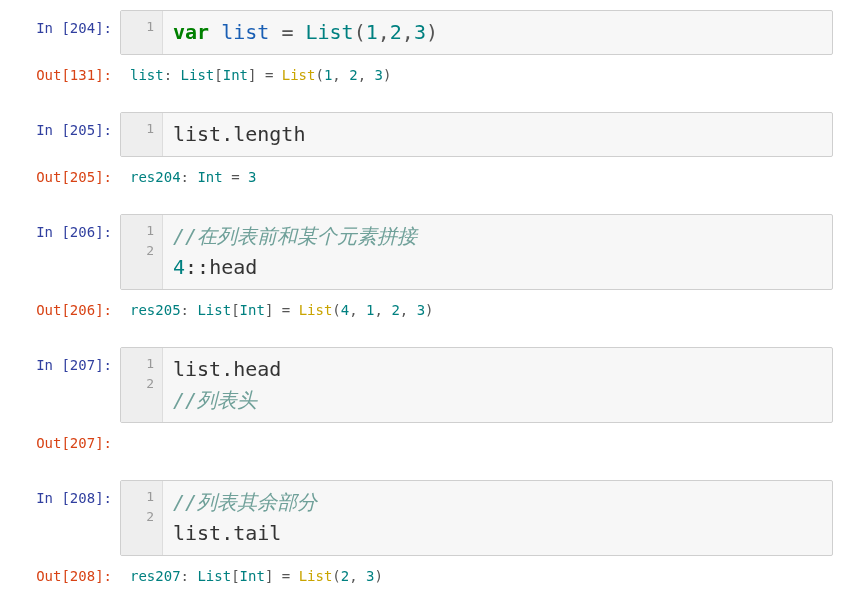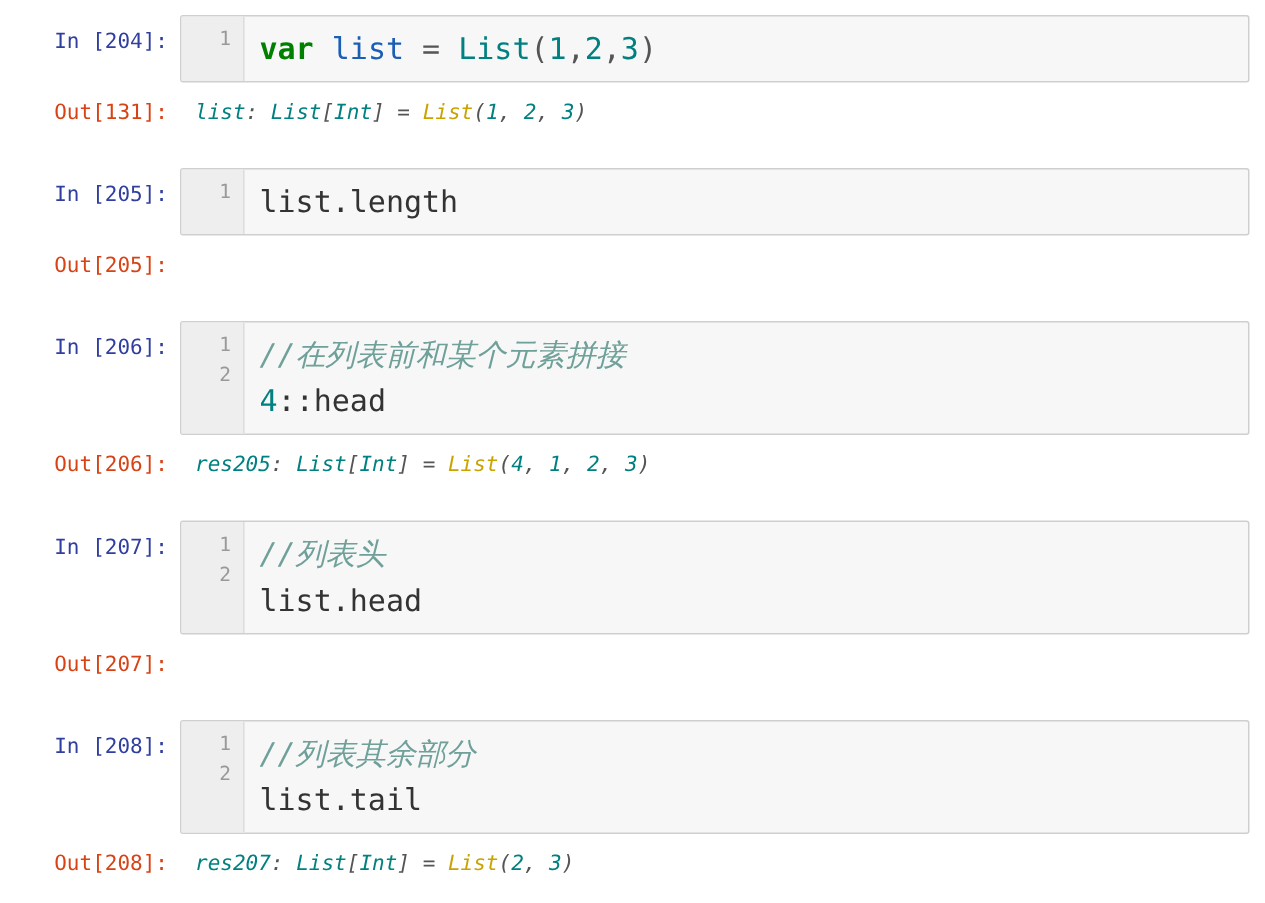--- a/index.html
+++ b/index.html
@@ -51,21 +51,20 @@
     white-space: pre;
     line-height: 1.55;
   }
   .output-area {
     flex: 1;
     padding: 8px 10px 4px 10px;
     font-family: Menlo, Consolas, "DejaVu Sans Mono", monospace;
     font-size: 14px;
     white-space: pre;
     line-height: 1.5;
-    font-style: italic;
   }
   .block { margin-bottom: 22px; }
   
   .kw { color: #008000; font-weight: bold; }
   .ident { color: #1a5fb4; }
   .type { color: #008080; }
   .num { color: #008080; }
   .punct { color: #555; }
   .comment { color: #6fa099; font-style: italic; }
   .res-name { color: #008080; }
@@ -98,20 +97,21 @@
         <div class="prompt prompt-in">In  [205]:</div>
         <div class="input-area">
           <div class="gutter">
             <div>1</div>
           </div>
           <div class="code"><div><span class="plain">list.length</span></div></div>
         </div>
       </div>
       <div class="cell">
         <div class="prompt prompt-out">Out[205]:</div>
+        <div class="output-area"><span class="res-name">res204</span><span class="punct">: </span><span class="res-type">Int</span><span class="punct"> = </span><span class="res-num">3</span></div>
       </div>
     </div>
     <div class="block">
       <div class="cell">
         <div class="prompt prompt-in">In  [206]:</div>
         <div class="input-area">
           <div class="gutter">
             <div>1</div>
             <div>2</div>
           </div>
@@ -124,21 +124,21 @@
       </div>
     </div>
     <div class="block">
       <div class="cell">
         <div class="prompt prompt-in">In  [207]:</div>
         <div class="input-area">
           <div class="gutter">
             <div>1</div>
             <div>2</div>
           </div>
-          <div class="code"><div><span class="comment">//列表头</span></div><div><span class="plain">list.head</span></div></div>
+          <div class="code"><div><span class="plain">list.head</span></div><div><span class="comment">//列表头</span></div></div>
         </div>
       </div>
       <div class="cell">
         <div class="prompt prompt-out">Out[207]:</div>
       </div>
     </div>
     <div class="block">
       <div class="cell">
         <div class="prompt prompt-in">In  [208]:</div>
         <div class="input-area">

